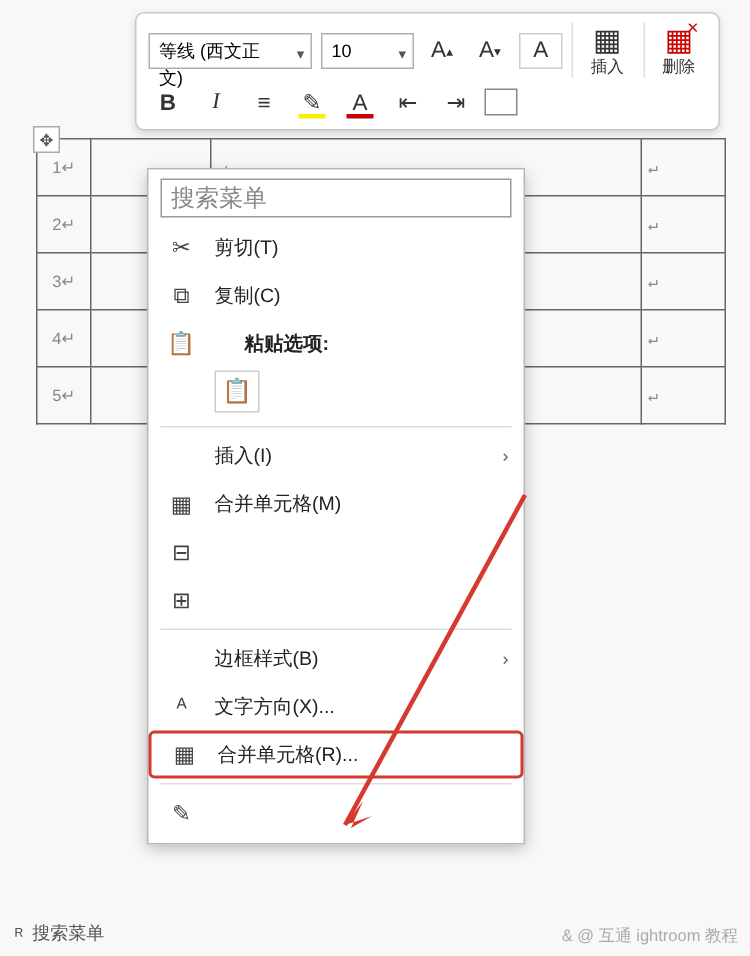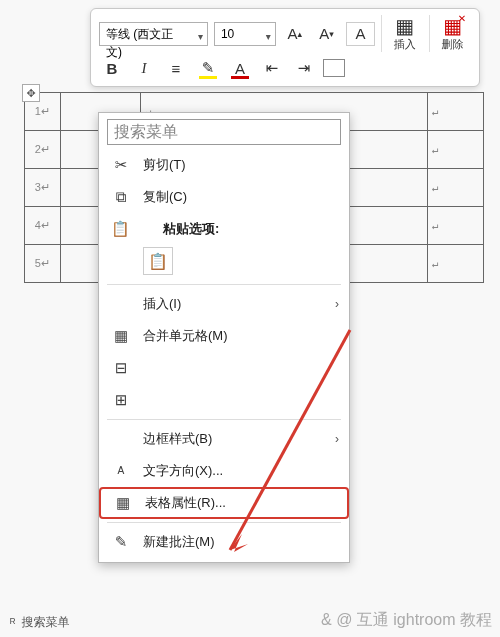--- a/index.html
+++ b/index.html
@@ -139,21 +139,21 @@
     position:absolute; pointer-events:none;
   }
 
   .footer {
     position: absolute; bottom: 6px; left: 10px;
     font-size: 12px; color: #555;
     display:flex; align-items:center; gap:6px;
   }
   .watermark {
     position:absolute; bottom:6px; right:8px;
-    font-size:16px; color:#aaa;
+    font-size:11px; color:#aaa;
   }
   .ic-shape{display:inline-block}
 </style>
 </head>
 <body>
 
 <div class="ribbon">
   <div class="rib-row">
     <div class="font-sel">
       <span>等线 (西文正文)</span>
@@ -274,26 +274,25 @@
     <span class="ic"></span>
     <span class="lbl">边框样式(B)</span>
     <span class="arrow">›</span>
   </div>
   <div class="item">
     <span class="ic">ᴬ</span>
     <span class="lbl">文字方向(X)...</span>
   </div>
   <div class="item highlight">
     <span class="ic">▦</span>
-    <span class="lbl">表格属性(R)...</span>
+    <span class="lbl">合并单元格(R)...</span>
   </div>
   <div class="sep"></div>
   <div class="item">
     <span class="ic">✎</span>
-    <span class="lbl">新建批注(M)</span>
   </div>
 </div>
 
 <svg class="arrow-line" style="left:210px; top:320px; width:150px; height:250px">
   <line x1="140" y1="10" x2="20" y2="230" stroke="#d43a2f" stroke-width="3"></line>
   <polygon points="20,230 32,214 24,232 38,224" fill="#d43a2f"></polygon>
 </svg>
 
 <div class="footer">
   <span>ᴿ</span>

